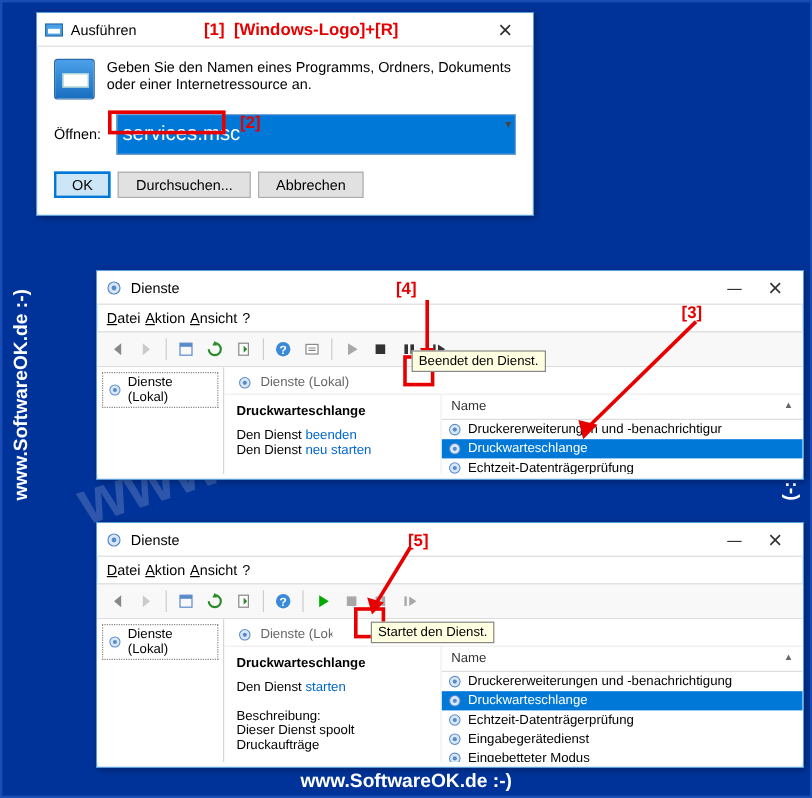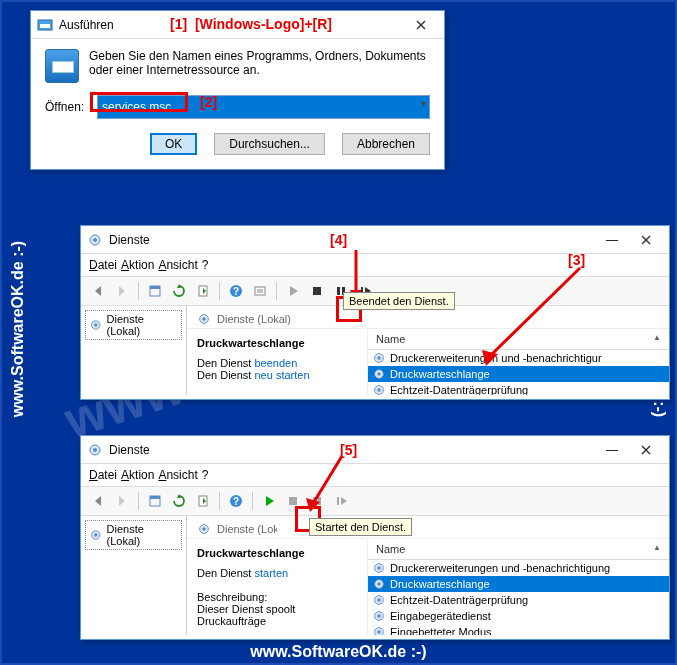--- a/index.html
+++ b/index.html
@@ -19,24 +19,24 @@
 
   
   .run { left:30px; top:10px; width:415px; }
   .run-body { padding:10px 14px 14px 14px; }
   .run-body .desc { display:flex; gap:10px; margin-bottom:12px; }
   .run-icon { width:34px; height:34px; background:linear-gradient(#4aa0e8,#1a6ec0); border:1px solid #2a6aa8; border-radius:3px; position:relative; }
   .run-icon::after { content:""; position:absolute; left:6px; top:11px; width:20px; height:10px; background:#fff; border:1px solid #9cc; }
   .run-row { display:flex; align-items:center; gap:8px; margin-bottom:14px; }
   .run-row label { width:44px; text-align:left; }
   .run-input-wrap { flex:1; position:relative; }
-  .run-input { width:100%; height:24px; border:1px solid #7a9ecf; padding:2px 22px 2px 4px; font-size:12px; }
+  .run-input { width:100%; height:34px; border:1px solid #7a9ecf; padding:2px 22px 2px 4px; font-size:17px; }
   .run-input.sel { background:#0078d7; color:#fff; }
   .run-drop { position:absolute; right:4px; top:3px; font-size:10px; color:#444; cursor:pointer; }
-  .run-buttons { display:flex; justify-content:flex-end; gap:17px; }
+  .run-buttons { display:flex; gap:6px; }
   .btn { height:22px; padding:0 14px; border:1px solid #adadad; background:#e1e1e1; font-size:12px; cursor:pointer; }
   .btn:focus,.btn.focus { outline:2px solid #0078d7; outline-offset:-2px; background:#cde6f7; border-color:#0078d7;}
 
   
   .anno { position:absolute; color:#e60000; font-weight:bold; font-size:14px; }
   .anno-box { position:absolute; border:3px solid #e60000; }
 
   
   .svc { left:80px; width:590px; }
   .svc1 { top:225px; height:175px; }

